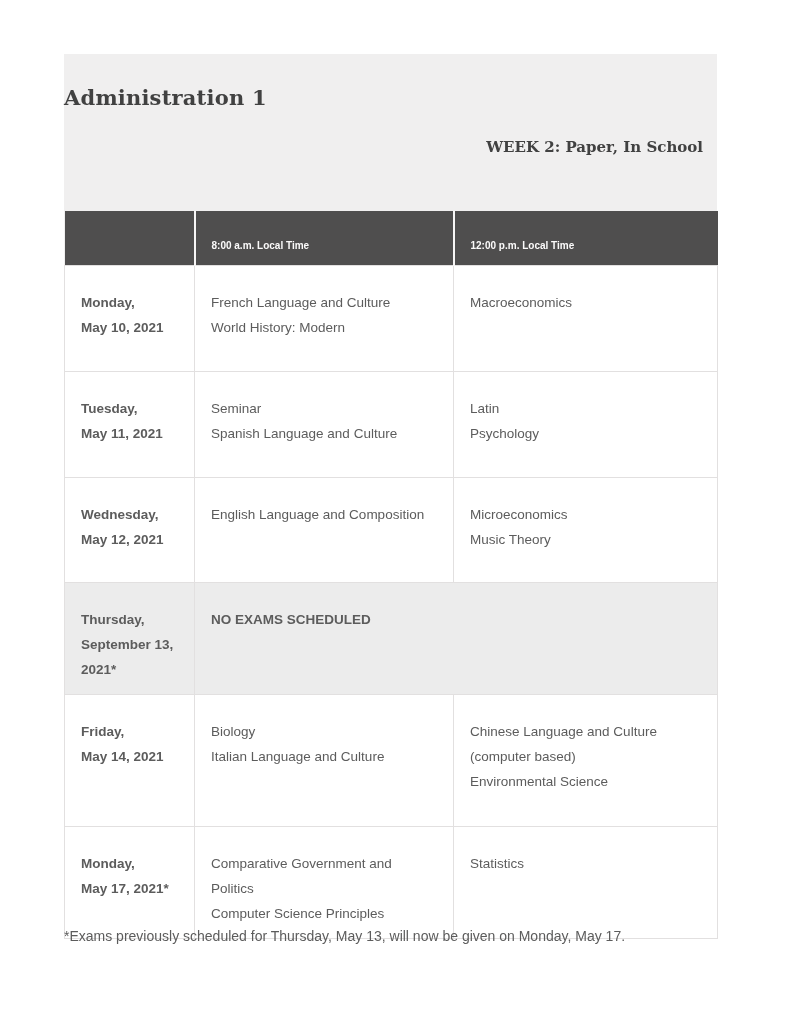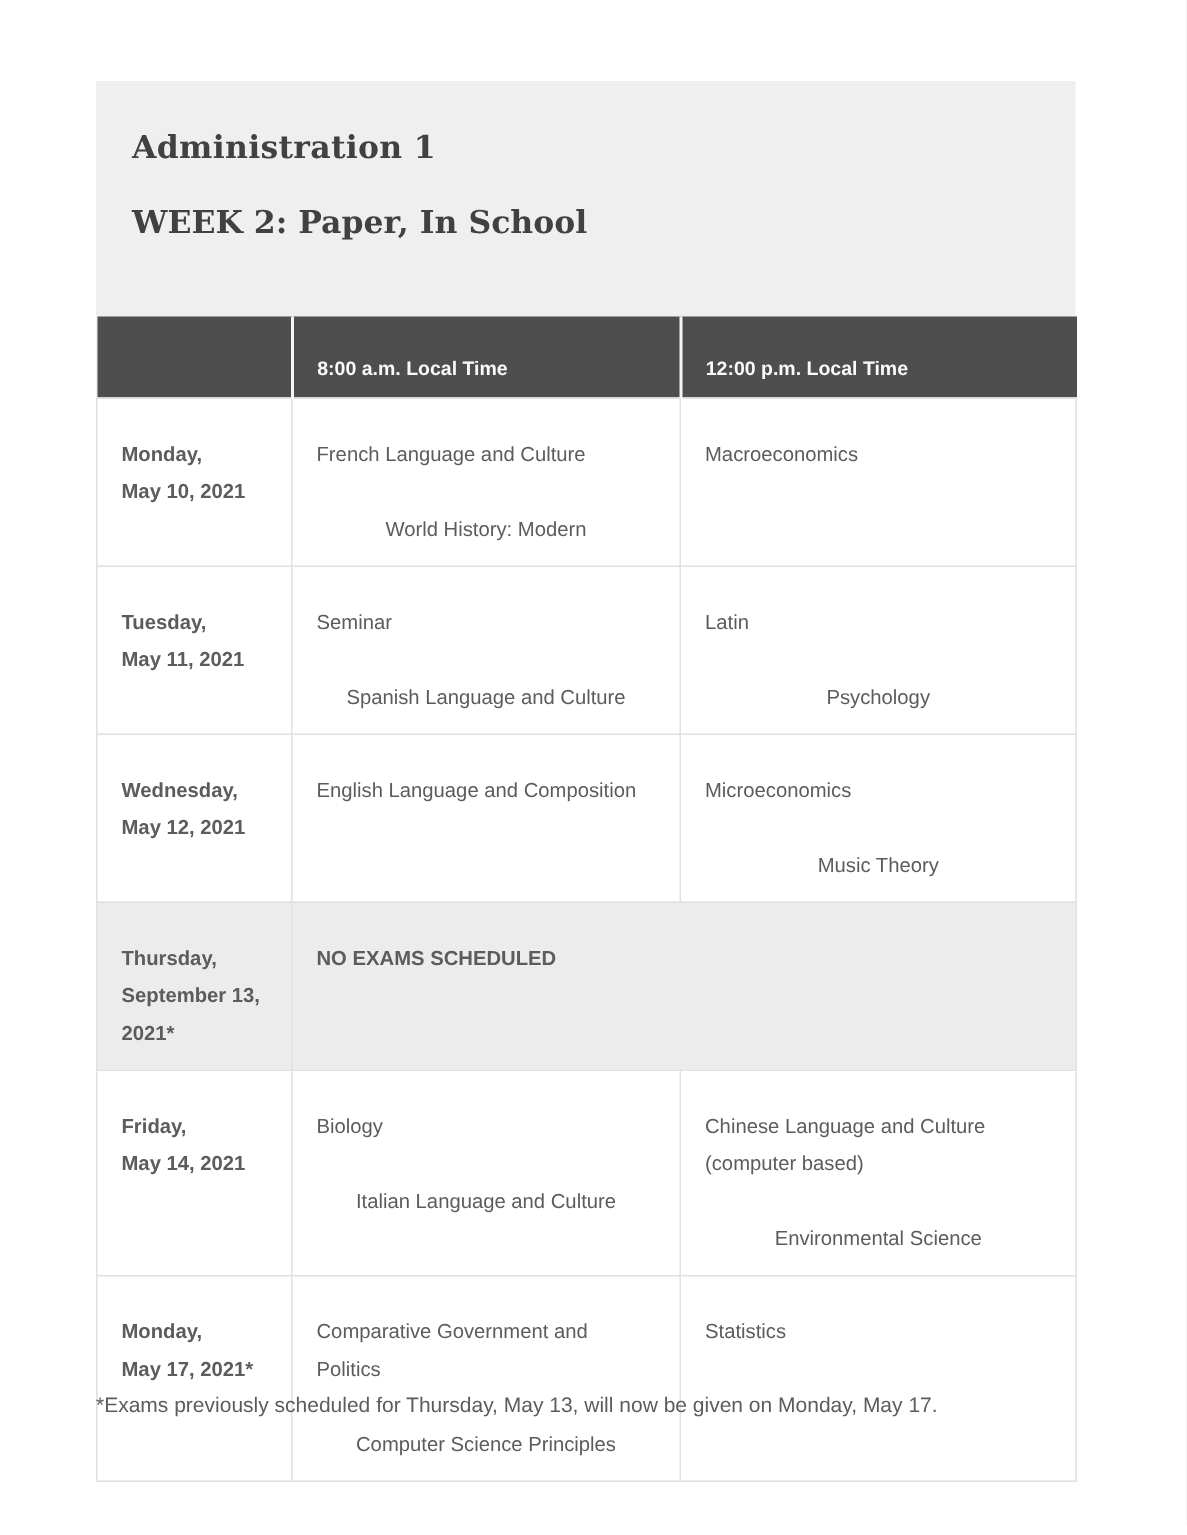--- a/index.html
+++ b/index.html
@@ -22,50 +22,51 @@
     position:relative;
   }
   .card{
     position:absolute;
     left:64px;top:54px;
     width:653px;
     background:var(--card-bg);
   }
   .card-header{
     height:157px;
-    padding:30px 14px 0 24px;
+    padding:30px 14px 0 0;
   }
   .page-title{
     margin:0;
     font-family:"DejaVu Serif","Liberation Serif",serif;
     font-weight:bold;
     font-size:21px;
     line-height:28px;
     color:var(--title-text);
     letter-spacing:0.2px;
   }
   .subtitle{
     margin-top:25px;
     font-family:"DejaVu Serif","Liberation Serif",serif;
     font-weight:bold;
-    font-size:21px;
+    font-size:15px;
     line-height:21px;
     color:var(--title-text);
+    text-align:right;
   }
   table.schedule{
     width:653px;
     border-collapse:collapse;
     table-layout:fixed;
     background:var(--card-bg);
   }
   table.schedule thead tr{height:54px;}
   table.schedule th{
     background:var(--header-bg);
     color:var(--header-text);
-    font-size:13px;
+    font-size:10px;
     font-weight:bold;
     text-align:left;
     vertical-align:middle;
     padding:16px 0 0 16px;
   }
   table.schedule th + th{border-left:2px solid #f7f6f6;}
   table.schedule td{
     background:#ffffff;
     border:1px solid var(--border);
     vertical-align:top;
@@ -74,21 +75,21 @@
     line-height:25px;
     color:var(--body-text);
   }
   td.date-cell{
     font-weight:bold;
     color:var(--date-text);
     padding-left:14px;
     padding-right:8px;
   }
   .subject{margin:0;}
-  .subject + .subject{margin-top:25px;text-align:center;}
+  .subject + .subject{}
   tr.highlight td{
     background:var(--highlight-bg);
   }
   td.notice-cell{
     font-weight:bold;
     color:var(--date-text);
   }
   tr.r1{height:106px;}
   tr.r2{height:106px;}
   tr.r3{height:105px;}

